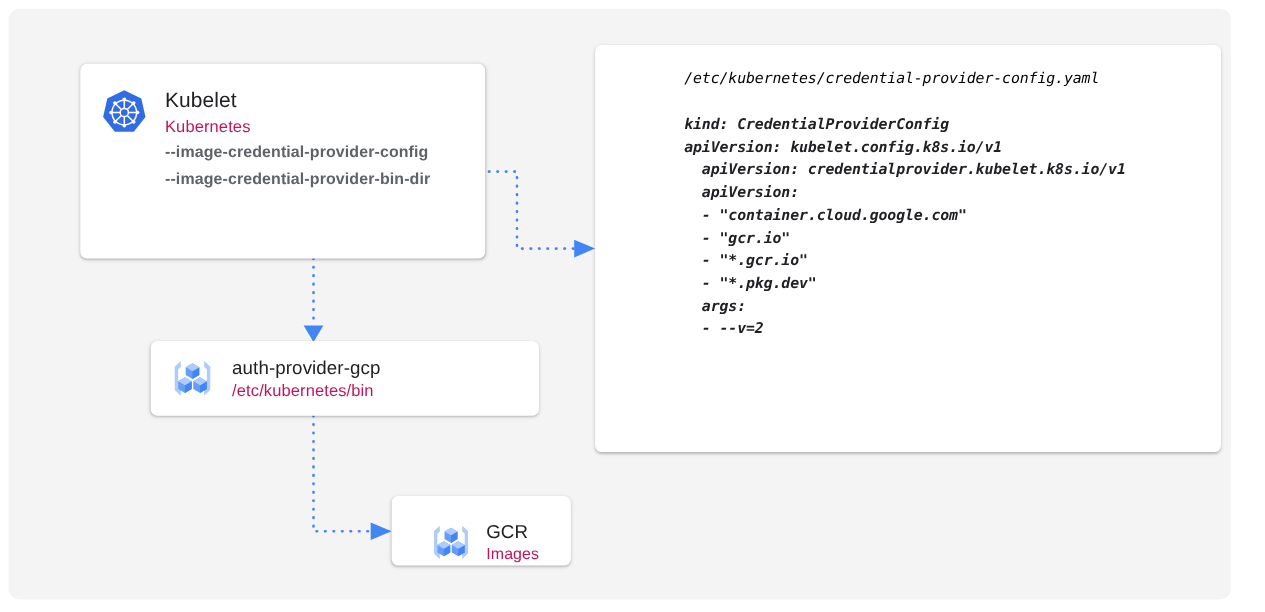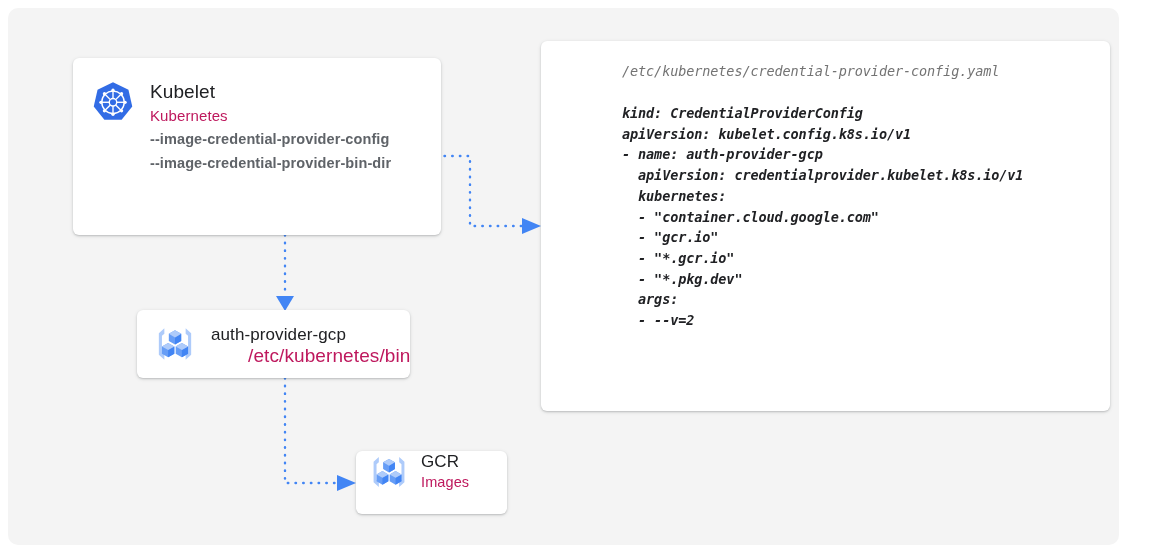--- a/index.html
+++ b/index.html
@@ -76,42 +76,43 @@
     color: #5f6368;
     line-height: 24px;
     letter-spacing: .1px;
     white-space: nowrap;
   }
 
   
   #authprov-card {
     left: 137px;
     top: 310px;
-    width: 273px;
+    width: 353px;
     height: 68px;
     display: flex;
     align-items: center;
   }
   #authprov-card .node-icon {
     width: 44px;
     height: 44px;
     margin-left: 16px;
     margin-right: 14px;
   }
   #authprov-card .node-title { font-size: 17px; line-height: 21px; }
-  #authprov-card .node-sub   { font-size: 19px; line-height: 19px; margin-top: 1px; margin-left: 37px; }
+  #authprov-card .node-sub   { font-size: 15px; line-height: 19px; margin-top: 1px; }
 
   
   #gcr-card {
     left: 356px;
     top: 451px;
-    width: 151px;
+    width: 163px;
     height: 63px;
     display: flex;
-    align-items: flex-start;
+    align-items: flex-end;
+    padding-left: 21px;
   }
   #gcr-card .node-icon {
     width: 42px;
     height: 42px;
     margin-left: 12px;
     margin-right: 11px;
   }
   #gcr-card .node-title { font-size: 17px; line-height: 21px; }
   #gcr-card .node-sub   { font-size: 14.5px; line-height: 19px; margin-top: 1px; }
 
@@ -122,21 +123,21 @@
     width: 569px;
     height: 370px;
   }
   #code-inner {
     padding: 20px 0 0 81px;
   }
   .code-path {
     font-family: "DejaVu Sans Mono", "Liberation Mono", monospace;
     font-style: italic;
     font-size: 13.5px;
-    color: #737373;
+    color: #000000;
     line-height: 21px;
     letter-spacing: -0.1px;
     white-space: pre;
   }
   #code-body {
     margin-top: 21px;
   }
   .code-line {
     font-family: "DejaVu Sans Mono", "Liberation Mono", monospace;
     font-style: italic;
@@ -277,23 +278,22 @@
     <div class="node-sub">Images</div>
   </div>
 </div>
 
 <div class="card" id="code-card">
   <div id="code-inner">
     <div class="code-path">/etc/kubernetes/credential-provider-config.yaml</div>
     <div id="code-body">
       <div class="code-line">kind: CredentialProviderConfig</div>
       <div class="code-line">apiVersion: kubelet.config.k8s.io/v1</div>
-      <div class="code-line">- name: auth-provider-gcp</div>
       <div class="code-line">  apiVersion: credentialprovider.kubelet.k8s.io/v1</div>
-      <div class="code-line">  kubernetes:</div>
+      <div class="code-line">  apiVersion:</div>
       <div class="code-line">  - "container.cloud.google.com"</div>
       <div class="code-line">  - "gcr.io"</div>
       <div class="code-line">  - "*.gcr.io"</div>
       <div class="code-line">  - "*.pkg.dev"</div>
       <div class="code-line">  args:</div>
       <div class="code-line">  - --v=2</div>
     </div>
   </div>
 </div>
 

